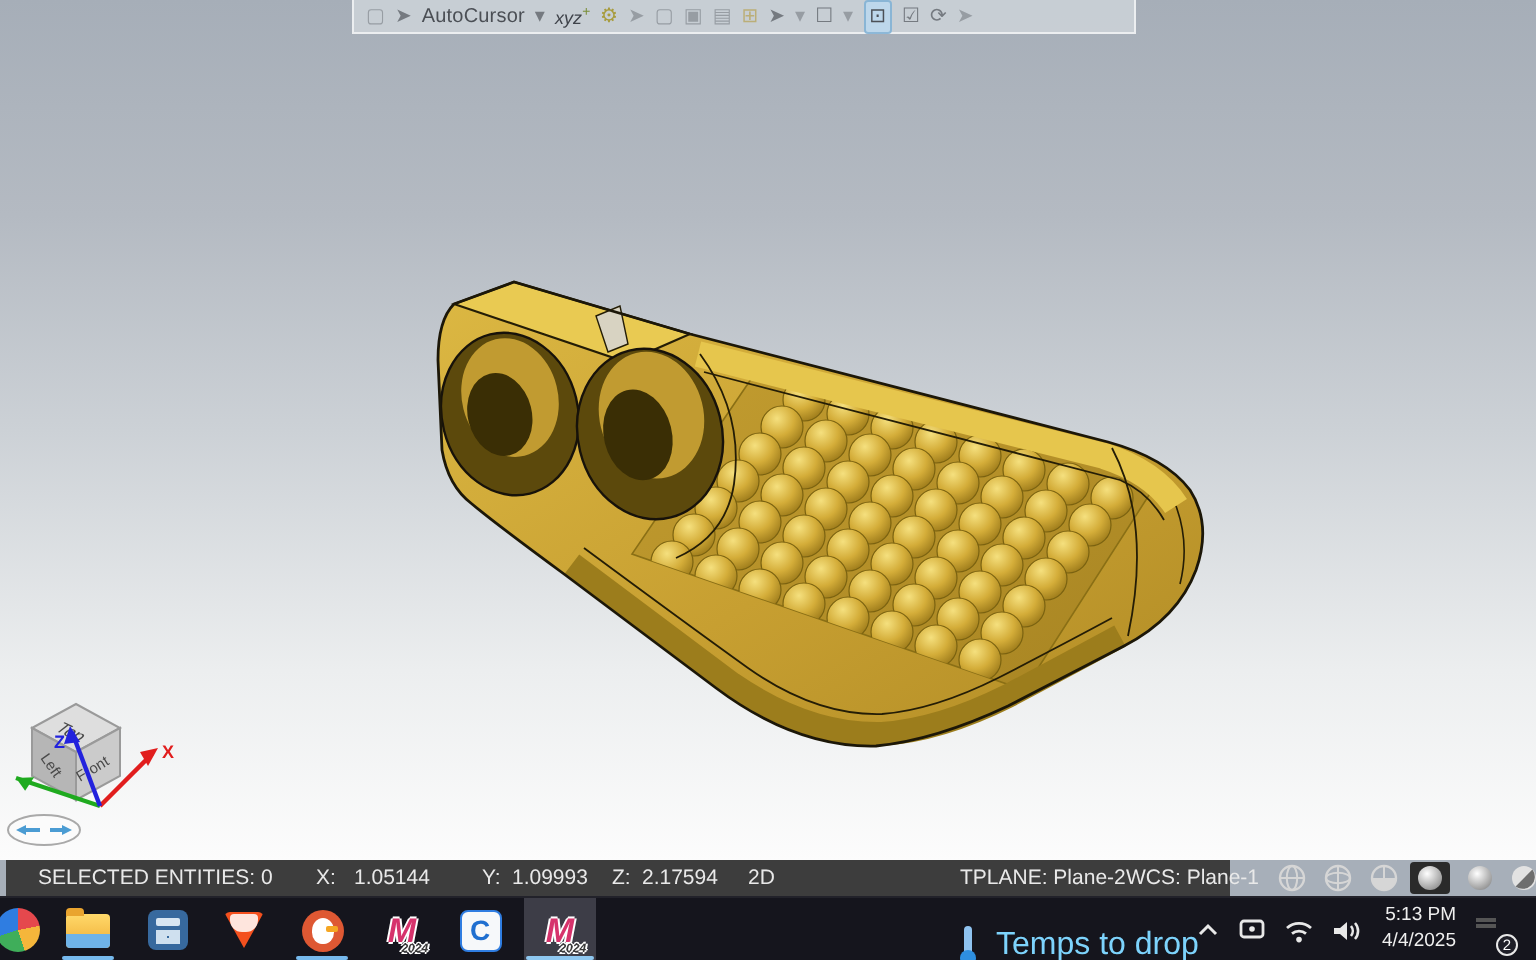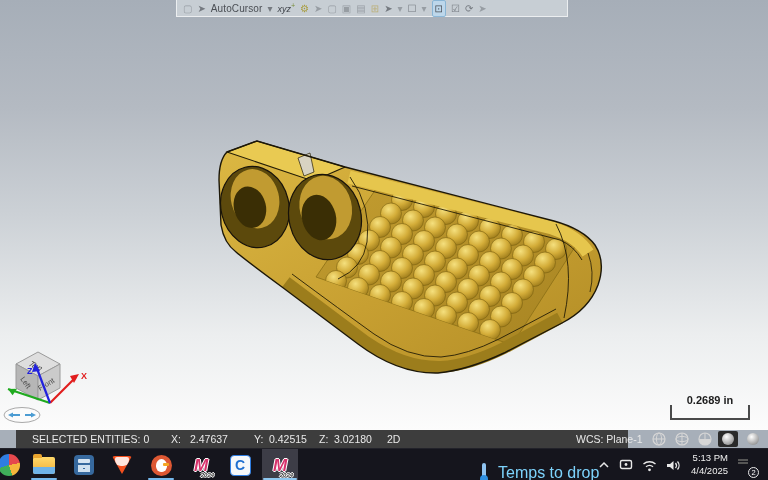--- a/index.html
+++ b/index.html
@@ -24,21 +24,21 @@
   .fastpoint sup { font-size:7px; color:#7a8f3a; }
 
   
   #scalebar { position:absolute; left:670px; top:394px; width:80px; }
   #scalebar .sb-label { text-align:center; font-size:11px; font-weight:700; color:#1c1c1c; margin-bottom:1px; }
   #scalebar .sb-rule { position:relative; height:13px; border-bottom:2px solid #4a4a4a; }
   #scalebar .sb-rule i { position:absolute; bottom:0; width:2px; height:13px; background:#4a4a4a; }
   #scalebar .sb-rule i.l { left:0; } #scalebar .sb-rule i.r { right:0; }
 
   
-  #statusbar { position:absolute; left:16px; top:430px; width:612px; height:18px; background:#3d3d3d;
+  #statusbar { position:absolute; left:3px; top:430px; width:612px; height:18px; background:#3d3d3d;
     color:#e9e9e9; font-size:10.5px; }
   #statusbar span.sb-item { position:absolute; top:0; line-height:18px; white-space:nowrap; }
   .disp-ic { position:absolute; top:1px; width:20px; height:16px; display:flex; align-items:center; justify-content:center; }
   .disp-ic.pressed { background:#2a2a2a; border-radius:2px; }
 
   
   #taskbar { position:absolute; left:0; top:448px; width:768px; height:32px; background:#15151d; border-top:1px solid rgba(255,255,255,.06); }
   .tb-app { position:absolute; top:3px; width:26px; height:26px; display:flex; align-items:center; justify-content:center; }
   .tb-active-bg { position:absolute; left:262px; top:0; width:36px; height:32px; background:#3d3d47; }
   .tb-line { position:absolute; bottom:0; height:2.5px; width:26px; background:#76b9ed; border-radius:1px; }
@@ -242,38 +242,32 @@
 
       <g>
         <ellipse cx="22" cy="77" rx="18" ry="7.5" fill="#fbfbfb" stroke="#a9a9a9" stroke-width="1"></ellipse>
         <line x1="20" y1="77" x2="11" y2="77" stroke="#4b9cd3" stroke-width="2"></line>
         <polygon points="8,77 13,74.5 13,79.5" fill="#4b9cd3"></polygon>
         <line x1="25" y1="77" x2="33" y2="77" stroke="#4b9cd3" stroke-width="2"></line>
         <polygon points="36,77 31,74.5 31,79.5" fill="#4b9cd3"></polygon>
       </g>
     </svg>
 
-    <div id="scalebar">
-      <div class="sb-label">0.2689 in</div>
-      <div class="sb-rule">
-          <i class="l"></i>
-          <i class="r"></i>
-        </div>
-    </div>
   </div>
 
   <div id="statusbar">
     <span class="sb-item" style="left:16px">SELECTED ENTITIES: 0</span>
     <span class="sb-item" style="left:155px">X:</span>
-    <span class="sb-item" style="left:174px">2.47637</span>
+    <span class="sb-item" style="left:174px">1.05144</span>
     <span class="sb-item" style="left:238px">Y:</span>
-    <span class="sb-item" style="left:253px">0.42515</span>
+    <span class="sb-item" style="left:253px">1.09993</span>
     <span class="sb-item" style="left:303px">Z:</span>
-    <span class="sb-item" style="left:318px">3.02180</span>
+    <span class="sb-item" style="left:318px">2.17594</span>
     <span class="sb-item" style="left:371px">2D</span>
+    <span class="sb-item" style="left:477px">TPLANE: Plane-2</span>
     <span class="sb-item" style="left:560px">WCS: Plane-1</span>
 
     <span class="disp-ic" style="left:633px">
       <svg width="14" height="14" viewBox="0 0 14 14">
           <circle cx="7" cy="7" r="6" fill="none" stroke="#d6d6d6" stroke-width="1.2"></circle>
           <ellipse cx="7" cy="7" rx="2.6" ry="6" fill="none" stroke="#d6d6d6" stroke-width="1"></ellipse>
           <line x1="1" y1="7" x2="13" y2="7" stroke="#d6d6d6" stroke-width="1"></line>
         </svg>
     </span>
     <span class="disp-ic" style="left:656px">

